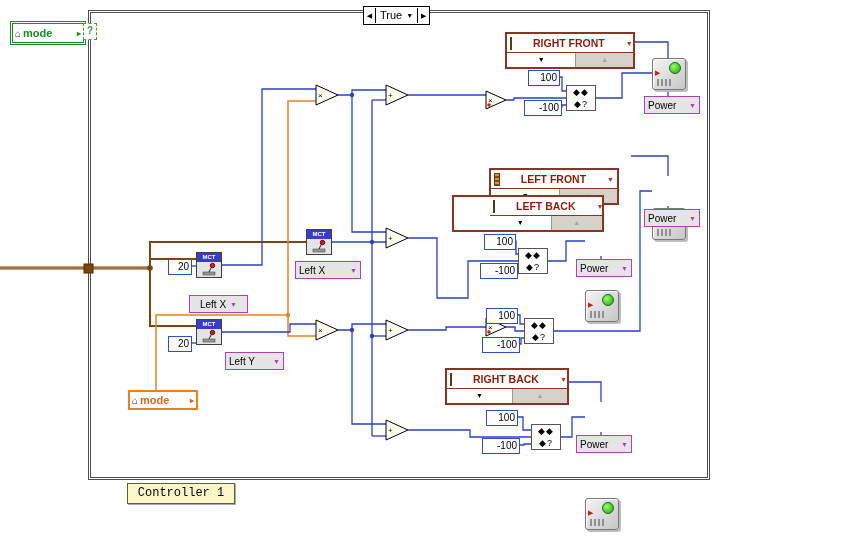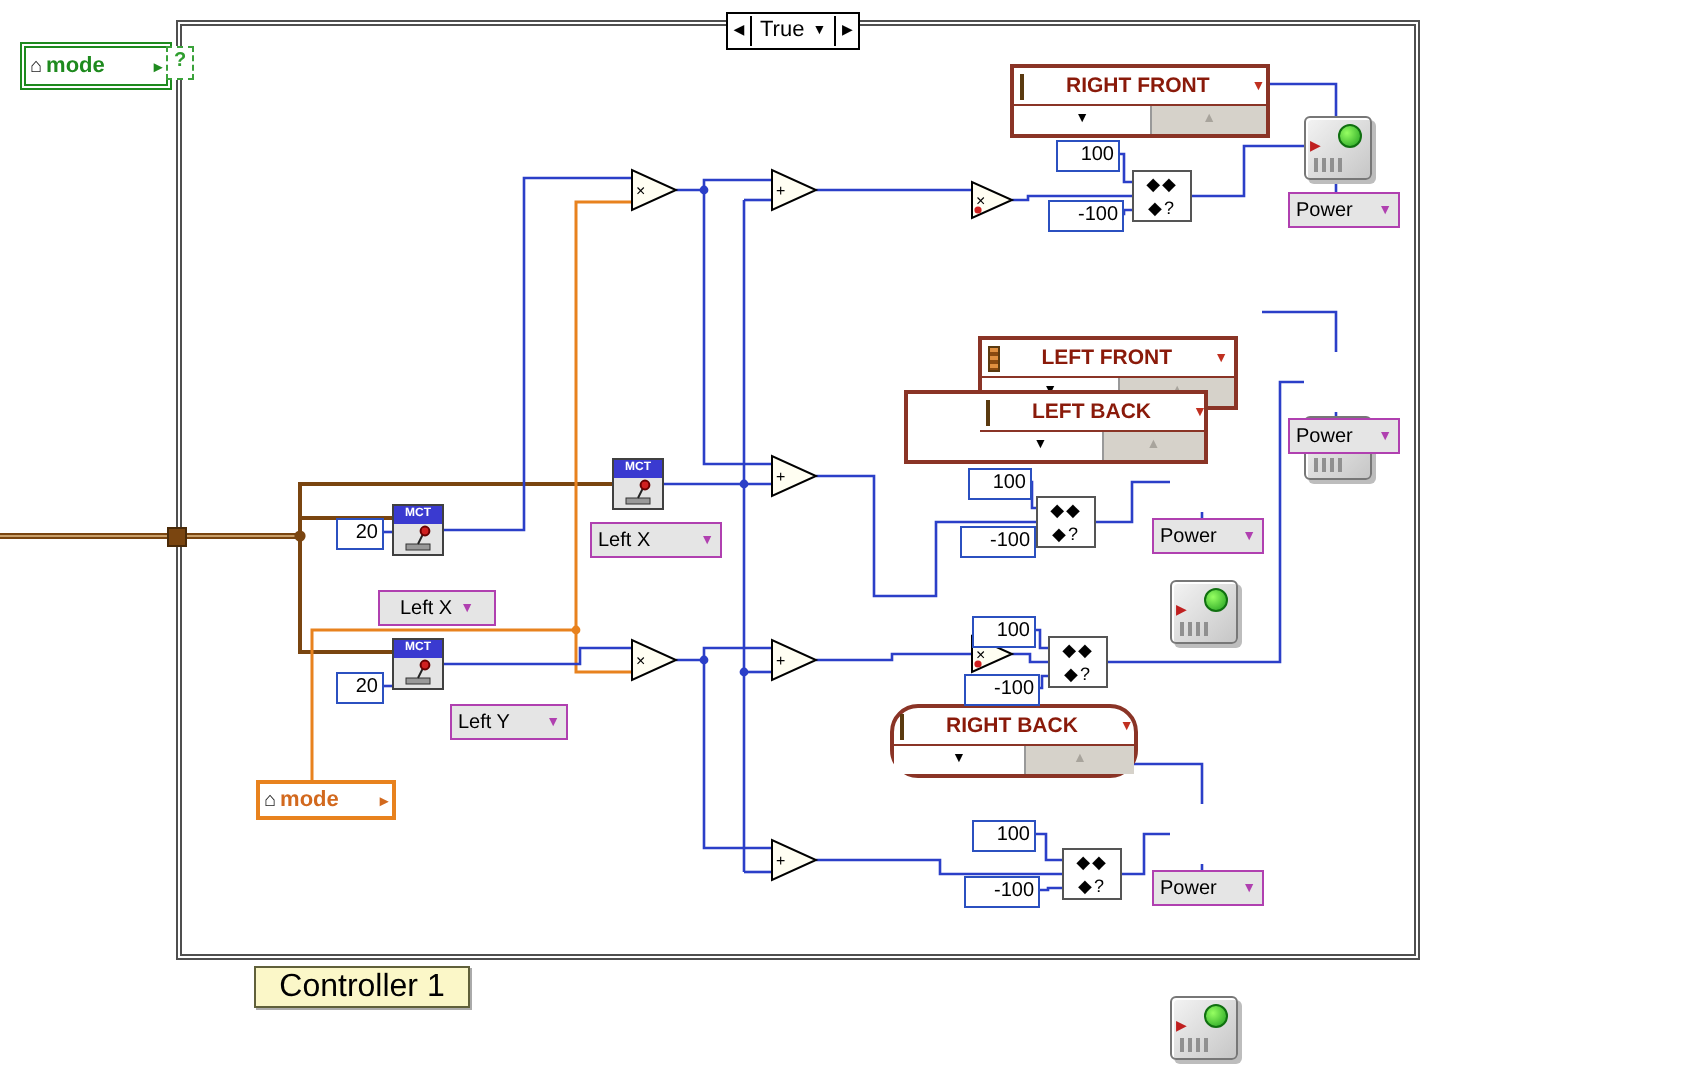--- a/index.html
+++ b/index.html
@@ -24,21 +24,21 @@
   .mode-box{left:12px;top:23px;width:66px;height:18px;border:1px solid #1e8a1e;outline:1px solid #1e8a1e;
             outline-offset:1px;background:#fff;display:flex;align-items:center;gap:2px;padding:0 2px;
             font-size:11px;color:#1e8a1e;font-weight:bold;}
   .speed-box{left:128px;top:390px;width:62px;height:16px;border:2px solid #e8821e;background:#fff;
              display:flex;align-items:center;gap:2px;padding:0 2px;font-size:11px;color:#d2691e;font-weight:bold;}
   .house{color:#222;font-size:10px;font-weight:normal;}
   .inc{font-size:8px;margin-left:auto;}
   .q-term{left:83px;top:23px;width:12px;height:15px;border:1px dashed #3aa23a;background:#fff;color:#2f9e2f;
           font-size:10px;font-weight:bold;text-align:center;line-height:14px;z-index:3;}
   .controller-label{left:127px;top:483px;width:106px;height:19px;background:#fbf7c8;border:1px solid #60603a;
-                    box-shadow:1px 1px 0 #aaa;font-size:16px;text-align:center;line-height:19px;}
+                    box-shadow:1px 1px 0 #aaa;font-size:12px;text-align:center;line-height:19px;font-family:Liberation Mono, monospace;}
 
   
   .mct{width:26px;height:26px;border:1px solid #404040;background:#e4e4e4;box-sizing:border-box;}
   .mct .hdr{height:9px;background:#3a3ad0;color:#fff;font-size:6px;line-height:9px;text-align:center;font-weight:bold;}
   .mct .body{position:relative;height:15px;}
 
   
   .enum{border:1px solid #b040b0;background:#e5e5e5;display:flex;align-items:center;justify-content:space-between;
         padding:0 3px;font-size:10px;height:16px;box-sizing:content-box;}
   .enum .dd{color:#b040b0;font-size:7px;margin-left:4px;}
@@ -273,21 +273,21 @@
       <span class="mini-conn"></span>
       <span class="mname">LEFT BACK</span>
       <span class="dd-red">▼</span>
     </div>
     <div class="r2">
       <span class="c1">▼</span>
       <span class="c2">▲</span>
     </div>
   </div>
 
-  <div class="node motor-ref" style="left:445px;top:352px;width:120px;border-radius:14px;">
+  <div class="node motor-ref" style="left:445px;top:368px;width:120px;">
     <div class="r1">
       <span class="mini-conn"></span>
       <span class="mname">RIGHT BACK</span>
       <span class="dd-red">▼</span>
     </div>
     <div class="r2">
       <span class="c1">▼</span>
       <span class="c2">▲</span>
     </div>
   </div>

